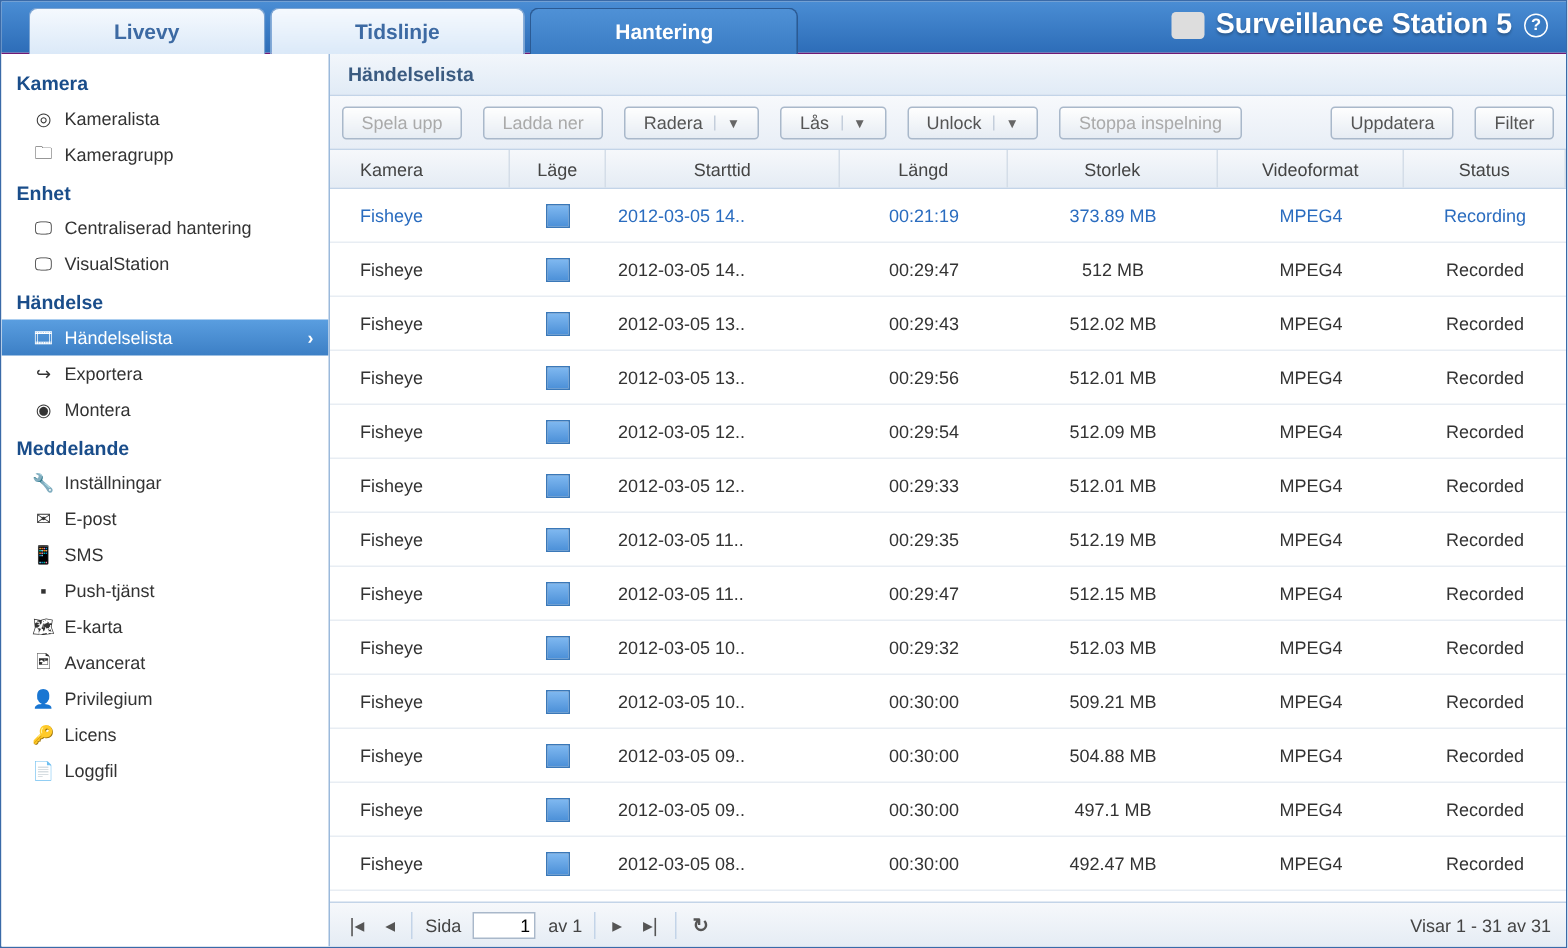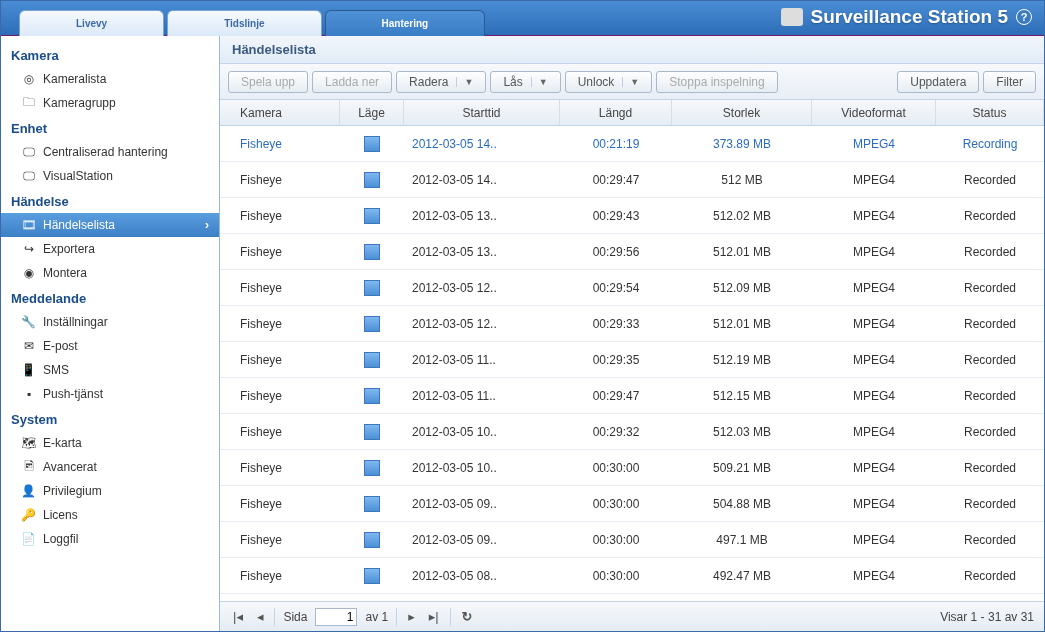--- a/index.html
+++ b/index.html
@@ -23,21 +23,21 @@
   background: linear-gradient(to bottom, #4a8dd4, #2d6db8);
   display: flex;
   align-items: flex-end;
   position: relative;
   padding-left: 18px;
 }
 .tab {
   padding: 7px 56px;
   color: #3d6aa3;
   font-weight: bold;
-  font-size: 10px;
+  font-size: 14px;
   cursor: pointer;
   background: linear-gradient(to bottom, #f5f9fe, #dbe9f8);
   border: 1px solid #7aa3d2;
   border-bottom: none;
   border-radius: 6px 6px 0 0;
   margin-right: 3px;
   position: relative;
   top: 1px;
 }
 .tab.active {
@@ -143,21 +143,21 @@
   color: #3a5a80;
   font-size: 13px;
 }
 .toolbar {
   height: 36px;
   background: linear-gradient(to bottom, #f7f9fc, #e8eef6);
   border-bottom: 1px solid #c3d4e8;
   display: flex;
   align-items: center;
   padding: 0 8px;
-  gap: 4px;
+  gap: 14px;
 }
 .tbtn {
   padding: 3px 12px;
   background: linear-gradient(to bottom, #fefefe, #e6ecf3);
   border: 1px solid #a9b8ca;
   border-radius: 3px;
   color: #555;
   cursor: pointer;
   font-size: 12px;
   display: flex;
@@ -306,21 +306,20 @@
           <span>E-post</span>
         </div>
         <div class="side-item">
           <span class="side-icon">📱</span>
           <span>SMS</span>
         </div>
         <div class="side-item">
           <span class="side-icon">▪</span>
           <span>Push-tjänst</span>
         </div>
-        <div class="side-group-title">System</div>
         <div class="side-item">
           <span class="side-icon">🗺</span>
           <span>E-karta</span>
         </div>
         <div class="side-item">
           <span class="side-icon">🖻</span>
           <span>Avancerat</span>
         </div>
         <div class="side-item">
           <span class="side-icon">👤</span>

